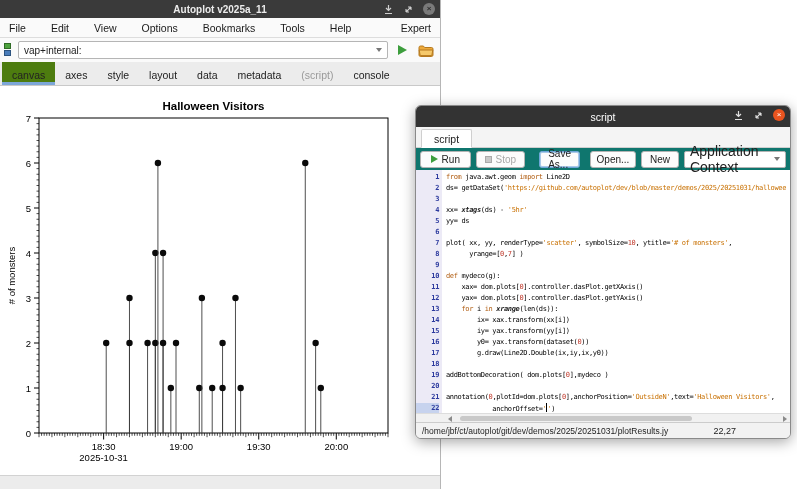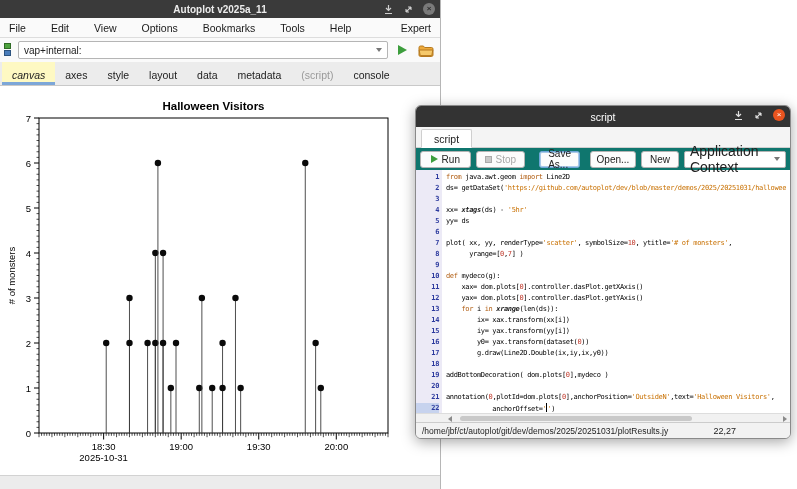--- a/index.html
+++ b/index.html
@@ -28,21 +28,21 @@
     display:flex; align-items:center; padding:0 5px; font-size:10px; color:#222; }
   .uri-chev { margin-left:auto; }
   .chev { width:0; height:0; border-left:3.5px solid transparent; border-right:3.5px solid transparent;
     border-top:4px solid #777; }
   .icon-btn { width:20px; height:20px; display:flex; align-items:center; justify-content:center; }
   .play-tri { width:0; height:0; border-top:5px solid transparent; border-bottom:5px solid transparent;
     border-left:9px solid #3d9e3d; }
   .tab-row { height:24px; background:#ececec; border-bottom:1px solid #c9c9c9;
     display:flex; align-items:stretch; padding-left:2px; font-size:10.5px; color:#222; }
   .tab { padding:5px 10px 3px; display:flex; align-items:center; }
-  .tab.active { background:#fef9c3; border-bottom:3px solid #7da7d8; padding-bottom:0;font-style:italic; }
+  .tab.active { background:#4d7c0f; border-bottom:3px solid #7da7d8; padding-bottom:0; }
   .tab.dim { color:#9a9a9a; }
   .canvas-area { position:relative; width:440px; height:389px; background:#fff; }
   .bottom-strip { height:14px; background:#ececec; border-top:1px solid #d2d2d2; }
 
   
   .script-window { position:absolute; left:415px; top:105px; width:376px; height:334px;
     background:#fff; border:1px solid #8a8a8a; border-radius:6px; overflow:hidden; z-index:5;
     box-shadow:0 3px 14px rgba(0,0,0,.35); display:flex; flex-direction:column; }
   .sw-titlebar { height:21px; background:#333333; color:#fff; font-size:10.5px;
     display:flex; align-items:center; justify-content:center; position:relative; flex:0 0 auto; }

